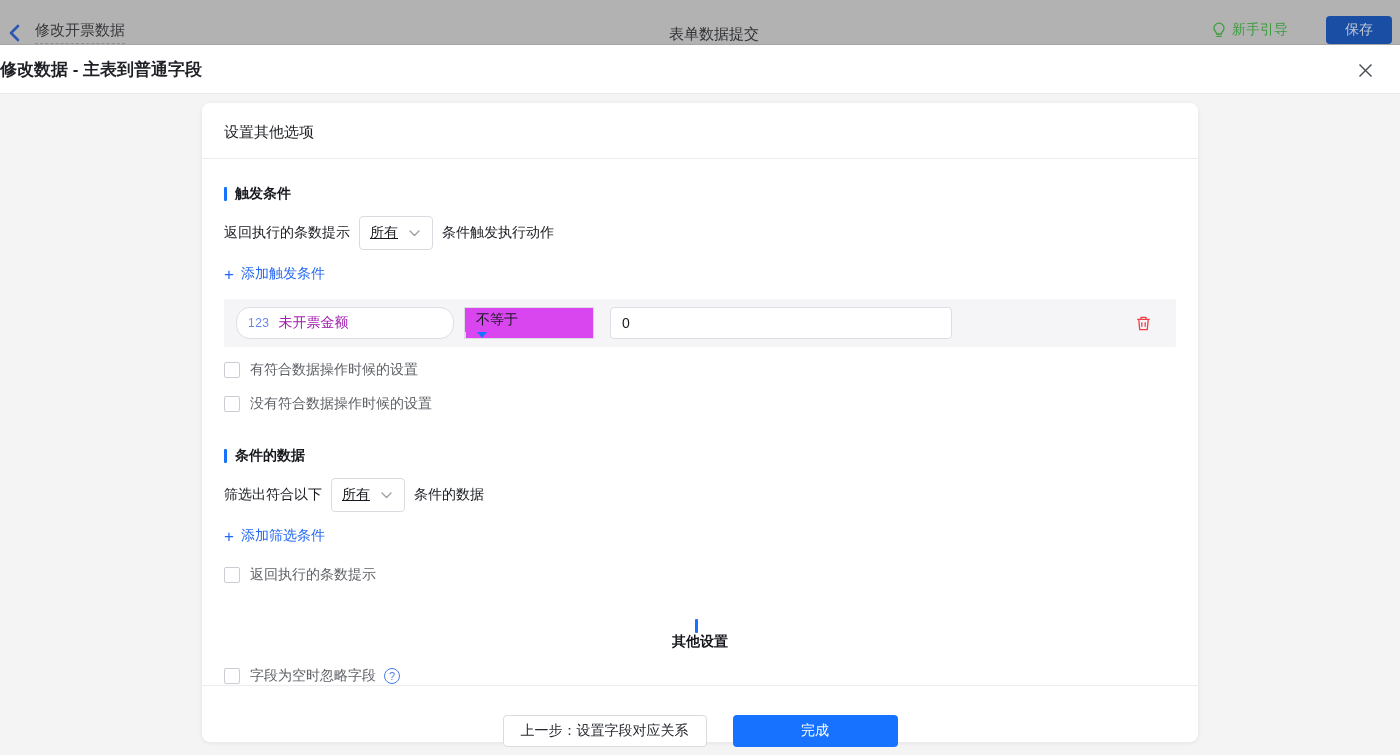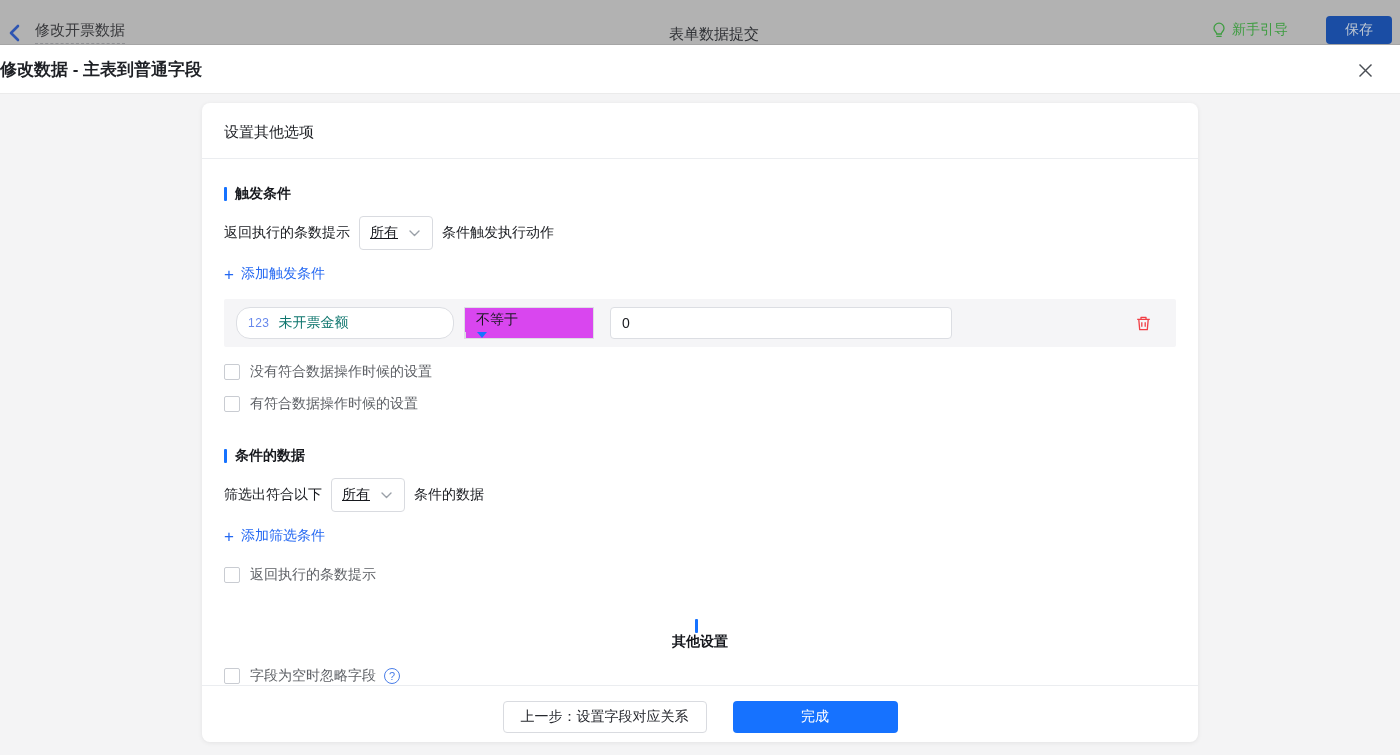--- a/index.html
+++ b/index.html
@@ -105,21 +105,21 @@
     padding: 0 12px;
   }
   .field-input {
     width: 218px; height: 32px;
     background: #fff; border: 1px solid #dcdee3; border-radius: 14px;
     display: flex; align-items: center;
     padding: 0 11px; gap: 9px;
     cursor: pointer;
   }
   .field-type-badge { font-size: 12px; color: #6889ec; letter-spacing: 0.5px; }
-  .field-name { font-size: 14px; color: #0f766e; }
+  .field-name { font-size: 14px; color: #a21caf; }
   .operator-select {
     width: 130px; height: 32px; margin-left: 10px;
     background: #d946ef; border: 1px solid #dcdee3; border-radius: 0;
     display: flex; align-items: stretch;
     cursor: pointer;
     flex-direction: column;
   }
   .operator-text { flex: 1; display: flex; align-items: center; padding-left: 11px; font-size: 14px; color: #17191e; }
   .caret-cell { width: 33px; border-left: 1px solid #dcdee3; display: flex; align-items: center; justify-content: center; }
   .caret-down { width: 0; height: 0; border-left: 5px solid transparent; border-right: 5px solid transparent; border-top: 6px solid #1672ff; }
@@ -152,21 +152,21 @@
     display: inline-flex; align-items: center; justify-content: center;
     margin-left: -2px;
     cursor: pointer;
   }
 
   
   .card-footer {
     margin-top: auto;
     border-top: 1px solid #ebedf0;
     height: 62px; flex: 0 0 62px;
-    display: flex; align-items: center; justify-content: center;
+    display: flex; align-items: flex-end; justify-content: center;
     gap: 26px;
   }
   .prev-btn {
     height: 32px; padding: 0 17px;
     background: #fff; border: 1px solid #d9dbe0; border-radius: 4px;
     font-size: 14px; color: #26282e;
     cursor: pointer; font-family: inherit;
   }
   .done-btn {
     width: 165px; height: 32px;
@@ -253,27 +253,27 @@
         <input class="value-input" value="0" style="">
         <span class="trash-btn">
           <svg width="17" height="17" viewBox="0 0 17 17">
               <path d="M2.2 4.4 h12.6 M6 4.2 V2.4 h5 v1.8 M3.8 4.6 l0.9 10 h7.6 l0.9 -10" fill="none" stroke="#f13f46" stroke-width="1.3" stroke-linejoin="round"></path>
               <line x1="6.8" y1="7.2" x2="6.8" y2="11.8" stroke="#f13f46" stroke-width="1.3"></line>
               <line x1="10.2" y1="7.2" x2="10.2" y2="11.8" stroke="#f13f46" stroke-width="1.3"></line>
             </svg>
         </span>
       </div>
 
+      <div class="checkbox-row cb-mt12">
+        <span class="checkbox"></span>
+        <span>有符合数据操作时候的设置</span>
+      </div>
       <div class="checkbox-row cb-mt16">
         <span class="checkbox"></span>
         <span>没有符合数据操作时候的设置</span>
-      </div>
-      <div class="checkbox-row cb-mt12">
-        <span class="checkbox"></span>
-        <span>有符合数据操作时候的设置</span>
       </div>
 
       
       <div class="section-heading mt34">
         <span class="section-bar"></span>
         <span>条件的数据</span>
       </div>
 
       <div class="sentence-row">
         <span>筛选出符合以下</span>

